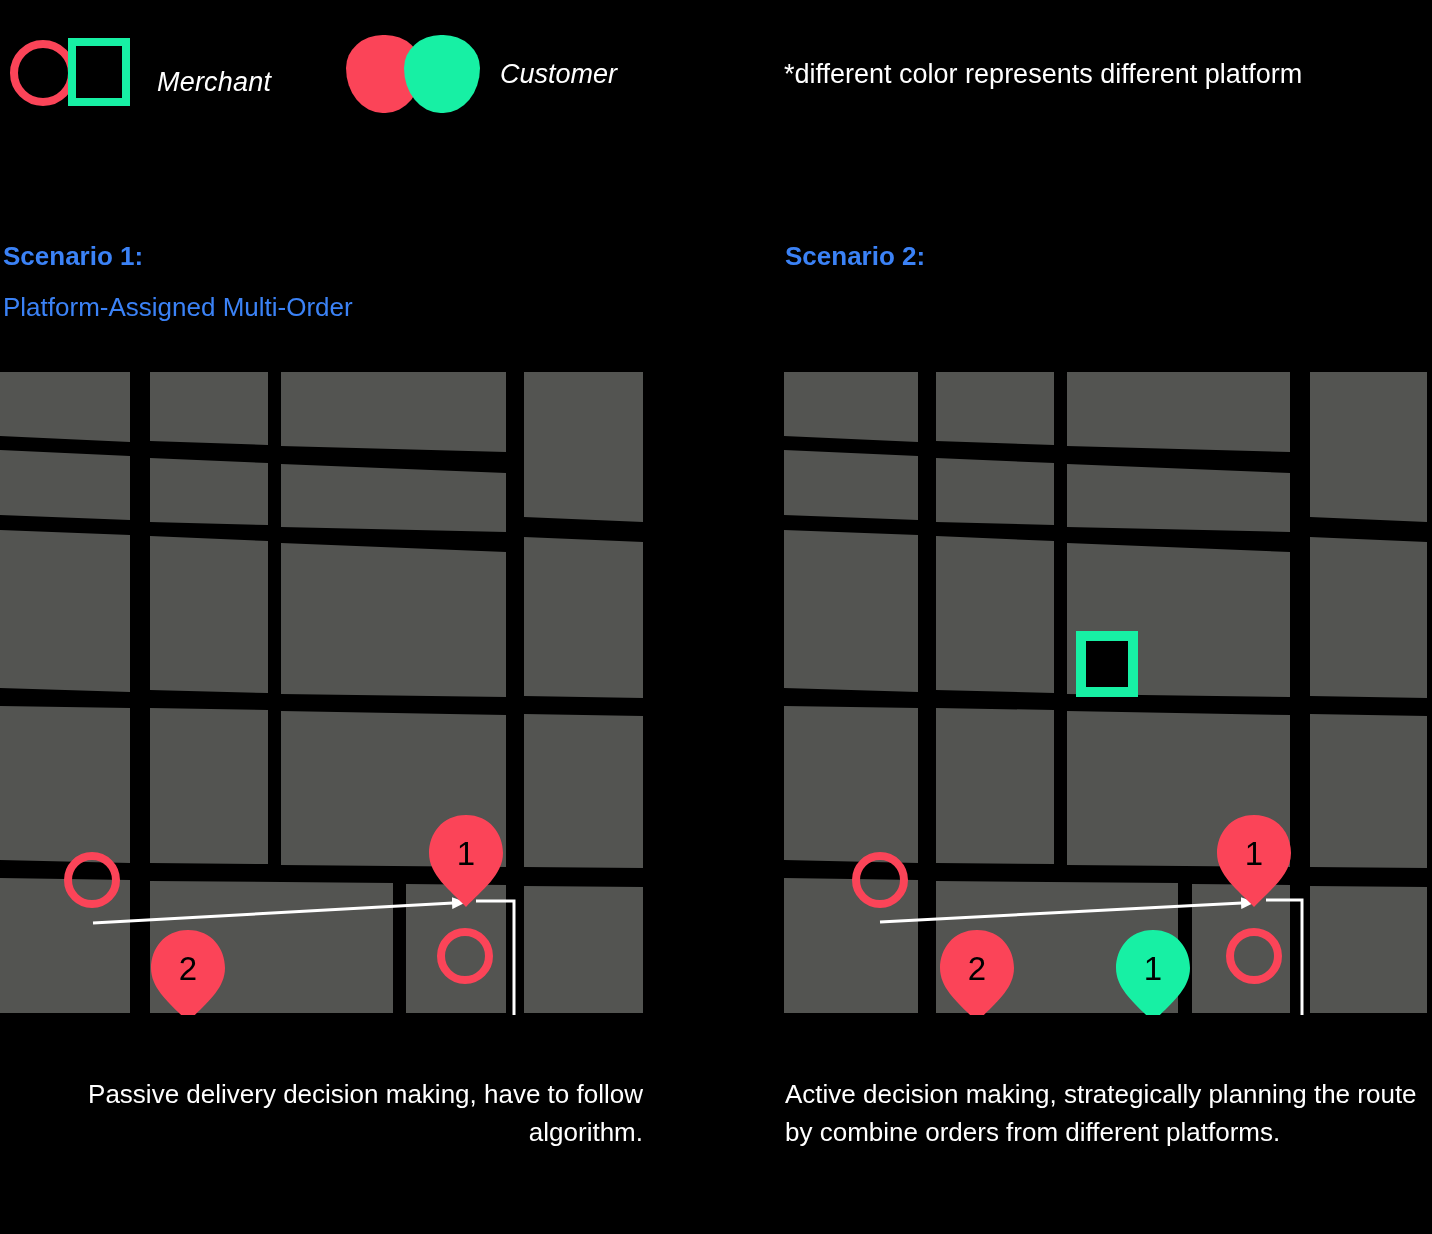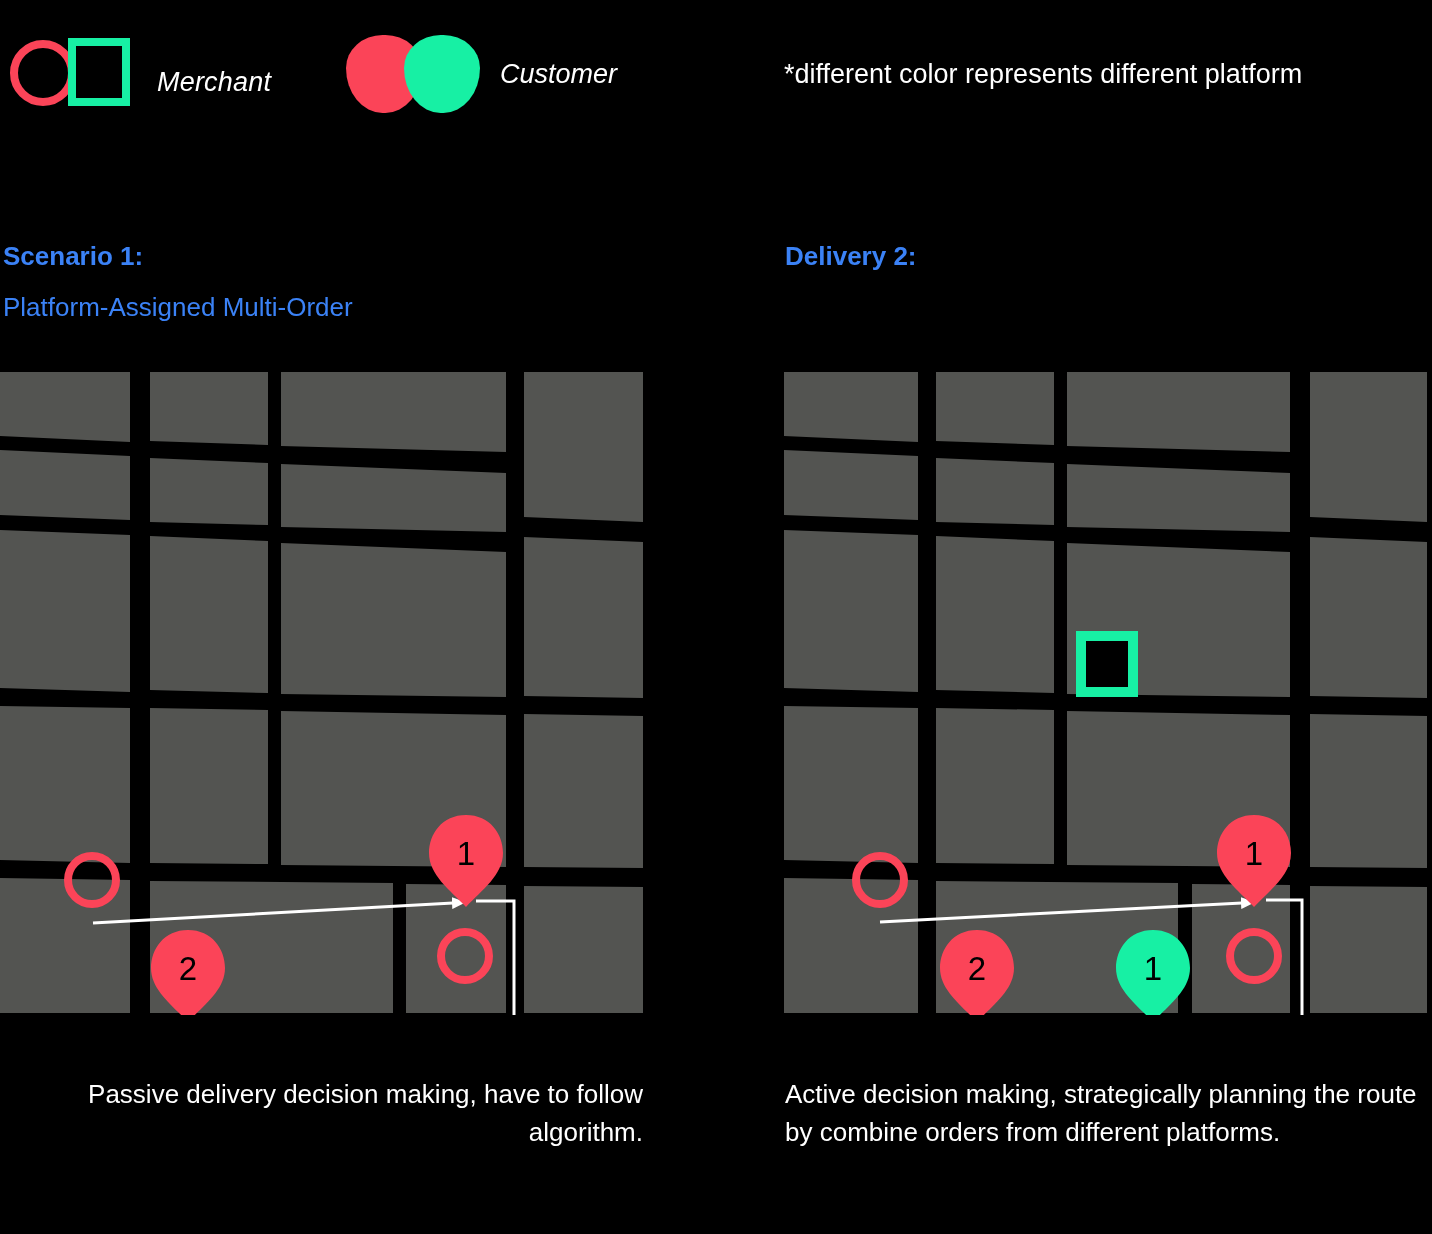--- a/index.html
+++ b/index.html
@@ -99,21 +99,21 @@
 
     <div class="legend-note">*different color represents different platform</div>
   </div>
 
   <div class="scenario-head" id="head1">
     <div class="sc-title">Scenario 1:</div>
     <div class="sc-sub">Platform-Assigned Multi-Order</div>
   </div>
 
   <div class="scenario-head" id="head2">
-    <div class="sc-title">Delivery 2:</div>
+    <div class="sc-title">Scenario 2:</div>
   </div>
 
   <div class="map" id="map1">
     <svg width="652" height="645" viewBox="0 0 652 645" xmlns="http://www.w3.org/2000/svg">
       <defs>
         <marker id="arrR1" markerWidth="14" markerHeight="12" refX="1" refY="6" orient="auto" markerUnits="userSpaceOnUse">
           <path d="M0,0 L14,6 L0,12 z" fill="#ffffff"></path>
         </marker>
       </defs>
 

